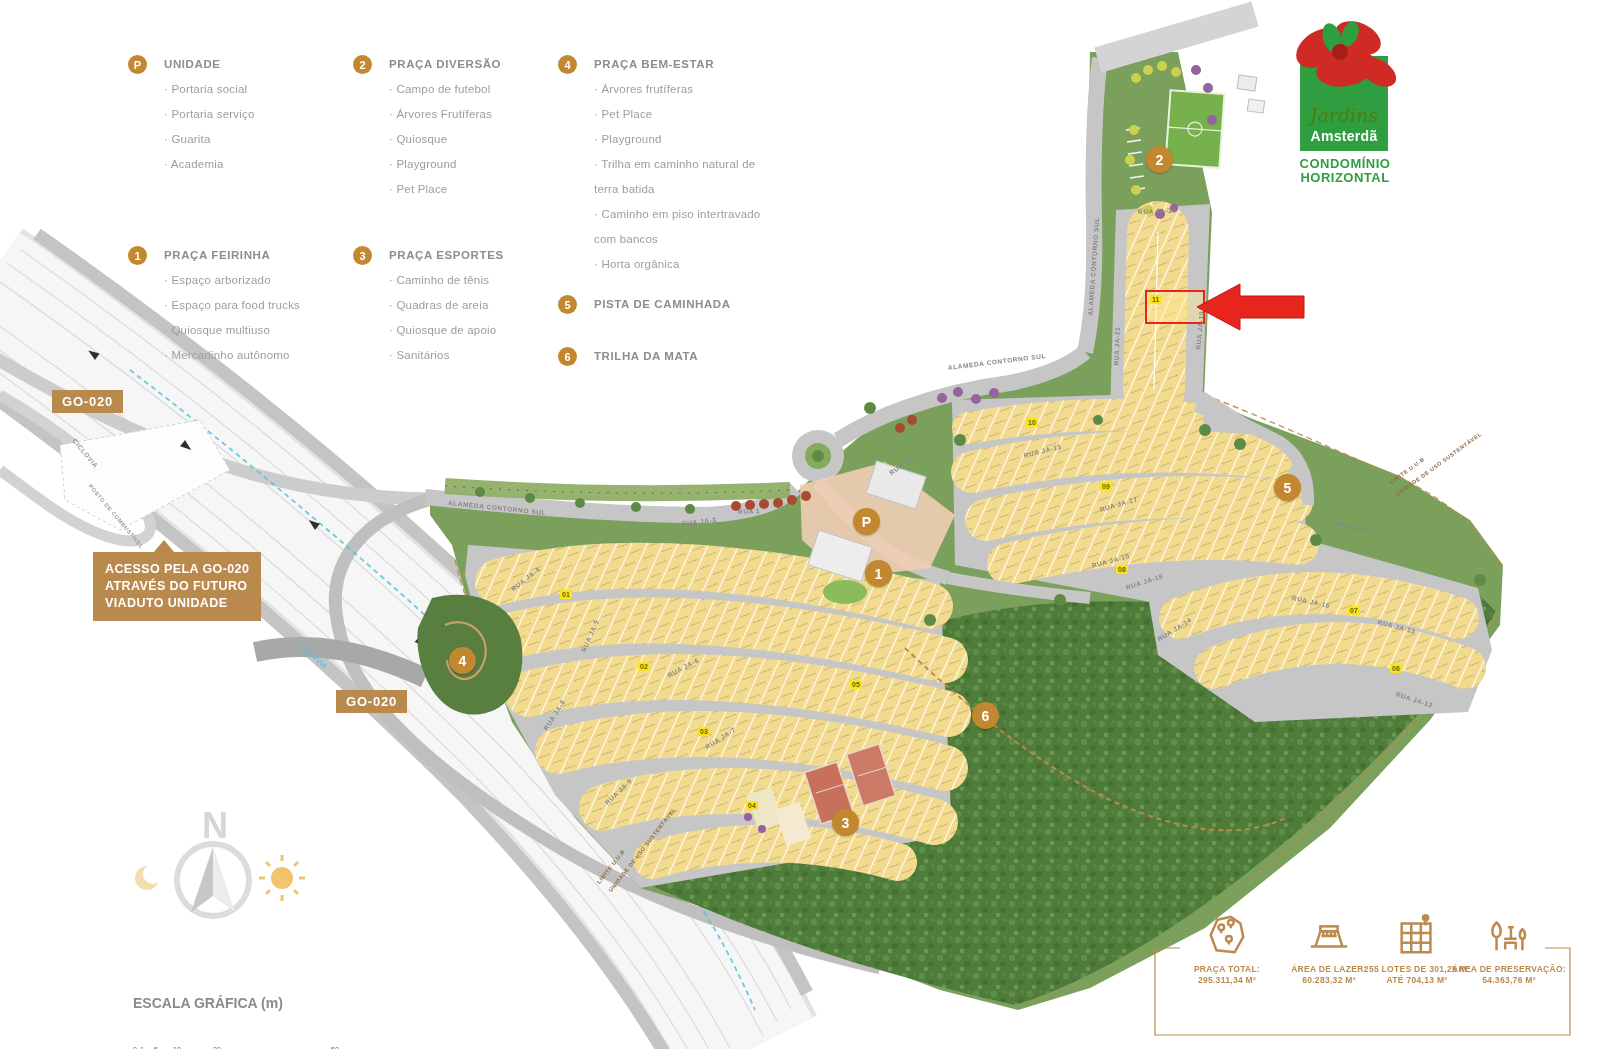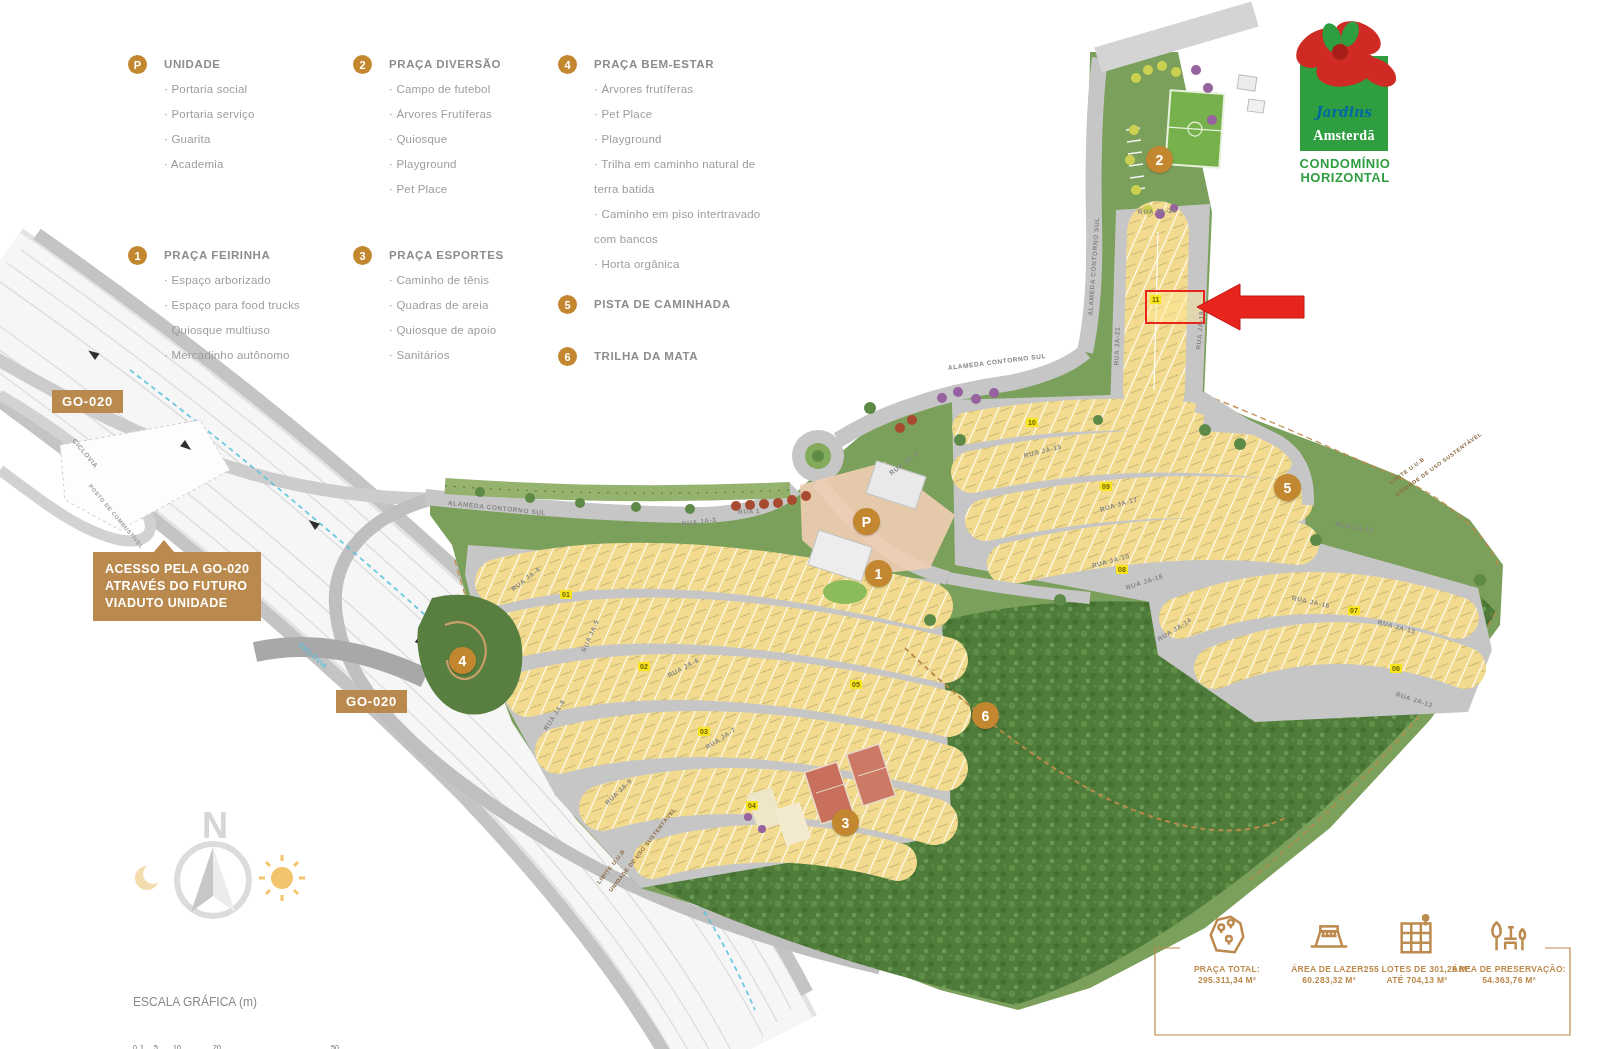--- a/index.html
+++ b/index.html
@@ -33,45 +33,45 @@
          letter-spacing:.8px;padding:4px 10px;}
   #callout{position:absolute;left:93px;top:552px;background:#b9894d;color:#fff;
            font-weight:bold;font-size:12.5px;line-height:17px;letter-spacing:.4px;
            padding:9px 12px;}
   #callout .pt{position:absolute;left:60px;top:-12px;width:0;height:0;
            border-left:11px solid transparent;border-right:11px solid transparent;
            border-bottom:13px solid #b9894d;}
 
   
   #jardins{position:absolute;left:1280px;top:8px;width:130px;height:175px;text-align:center;}
-  #jardins .script{position:absolute;left:20px;top:96px;width:88px;color:#0369a1;
-        font-family:"DejaVu Serif",serif;font-style:italic;font-weight:bold;font-size:14px;}
+  #jardins .script{position:absolute;left:20px;top:96px;width:88px;color:#4d7c0f;
+        font-family:"DejaVu Serif",serif;font-style:italic;font-weight:normal;font-size:19px;}
   #jardins .name{position:absolute;left:20px;top:120px;width:88px;color:#fff;
-        font-weight:bold;font-size:14px;letter-spacing:.3px;font-family:Liberation Serif, serif;}
+        font-weight:bold;font-size:14px;letter-spacing:.3px;}
   #jardins .sub{position:absolute;left:0;width:130px;color:#2f9e41;font-weight:bold;
         font-size:13px;letter-spacing:.5px;}
   #fgr{position:absolute;left:1420px;top:68px;width:140px;height:90px;}
   #fgr .letters{position:absolute;left:22px;top:18px;font-size:44px;font-weight:bold;
         color:#c5281c;letter-spacing:3px;transform:scaleY(1.05);}
   #fgr .sub{position:absolute;left:4px;top:72px;width:136px;text-align:center;
         font-size:8.5px;font-weight:bold;color:#9a9a9a;letter-spacing:1.6px;}
   #fgr .reg{position:absolute;left:4px;top:38px;font-size:6px;color:#9a9a9a;
         transform:rotate(-90deg);transform-origin:left top;}
 
   
   #stats{position:absolute;left:1150px;top:900px;width:425px;height:140px;}
   .stat{position:absolute;top:12px;width:118px;text-align:center;}
   .stat .lab{margin-top:6px;font-size:8.5px;font-weight:bold;color:#bd8a4d;
         letter-spacing:.3px;line-height:11px;}
 
   
   #compass{position:absolute;left:120px;top:795px;width:200px;height:130px;}
   #compass .n{position:absolute;left:82px;top:10px;font-size:36px;font-weight:bold;color:#d6d6d6;}
   #scaleblk{position:absolute;left:133px;top:995px;}
-  #scaleblk .t{font-size:12px;color:#8a8a8a;margin-bottom:22px;}
+  #scaleblk .t{font-size:14px;color:#8a8a8a;margin-bottom:22px;font-weight:bold;}
   .tick{position:absolute;top:13px;font-size:7px;color:#6a6a6a;}
 </style>
 </head>
 <body>
 <div id="canvas">
 
 <svg id="map-svg" width="1600" height="1049" viewBox="0 0 1600 1049">
   <defs>
     <pattern id="pLots" width="14" height="14" patternUnits="userSpaceOnUse" patternTransform="rotate(24)">
       <rect width="14" height="14" fill="#f2db8e"></rect>

